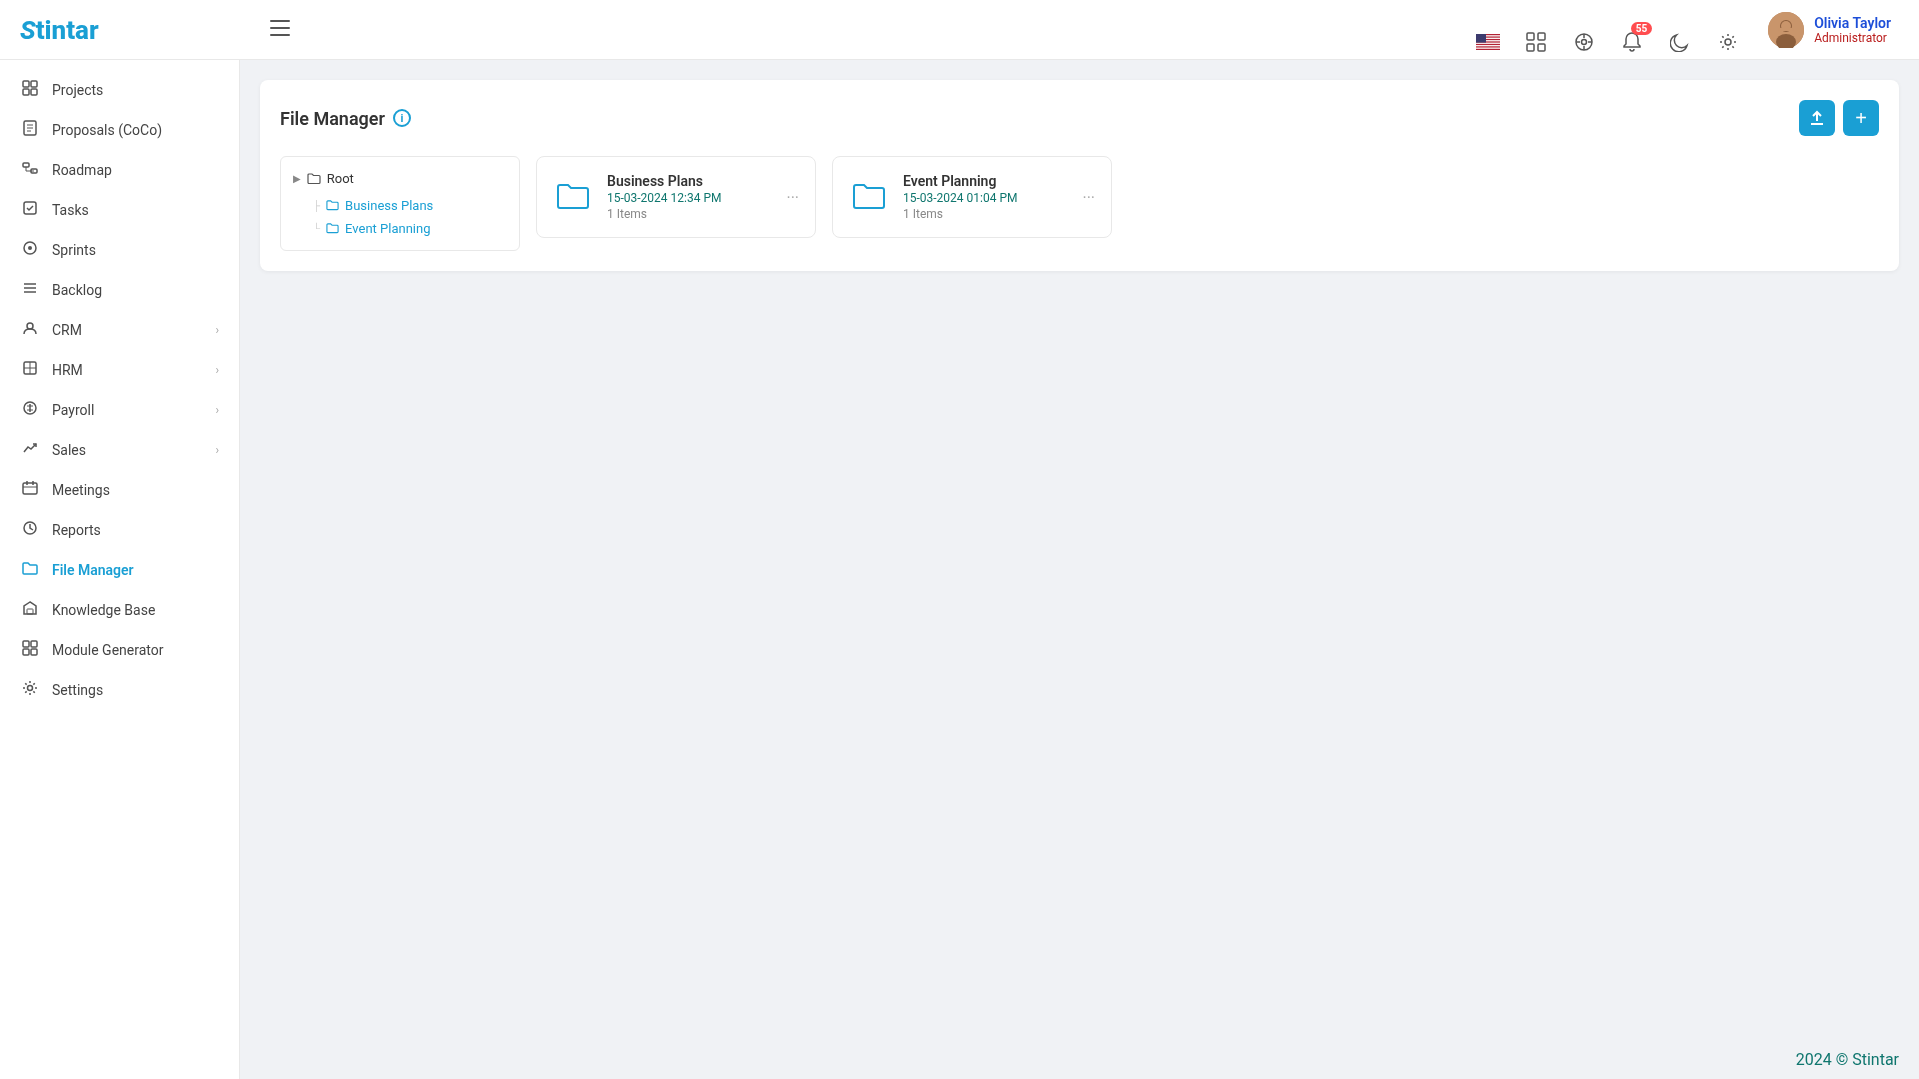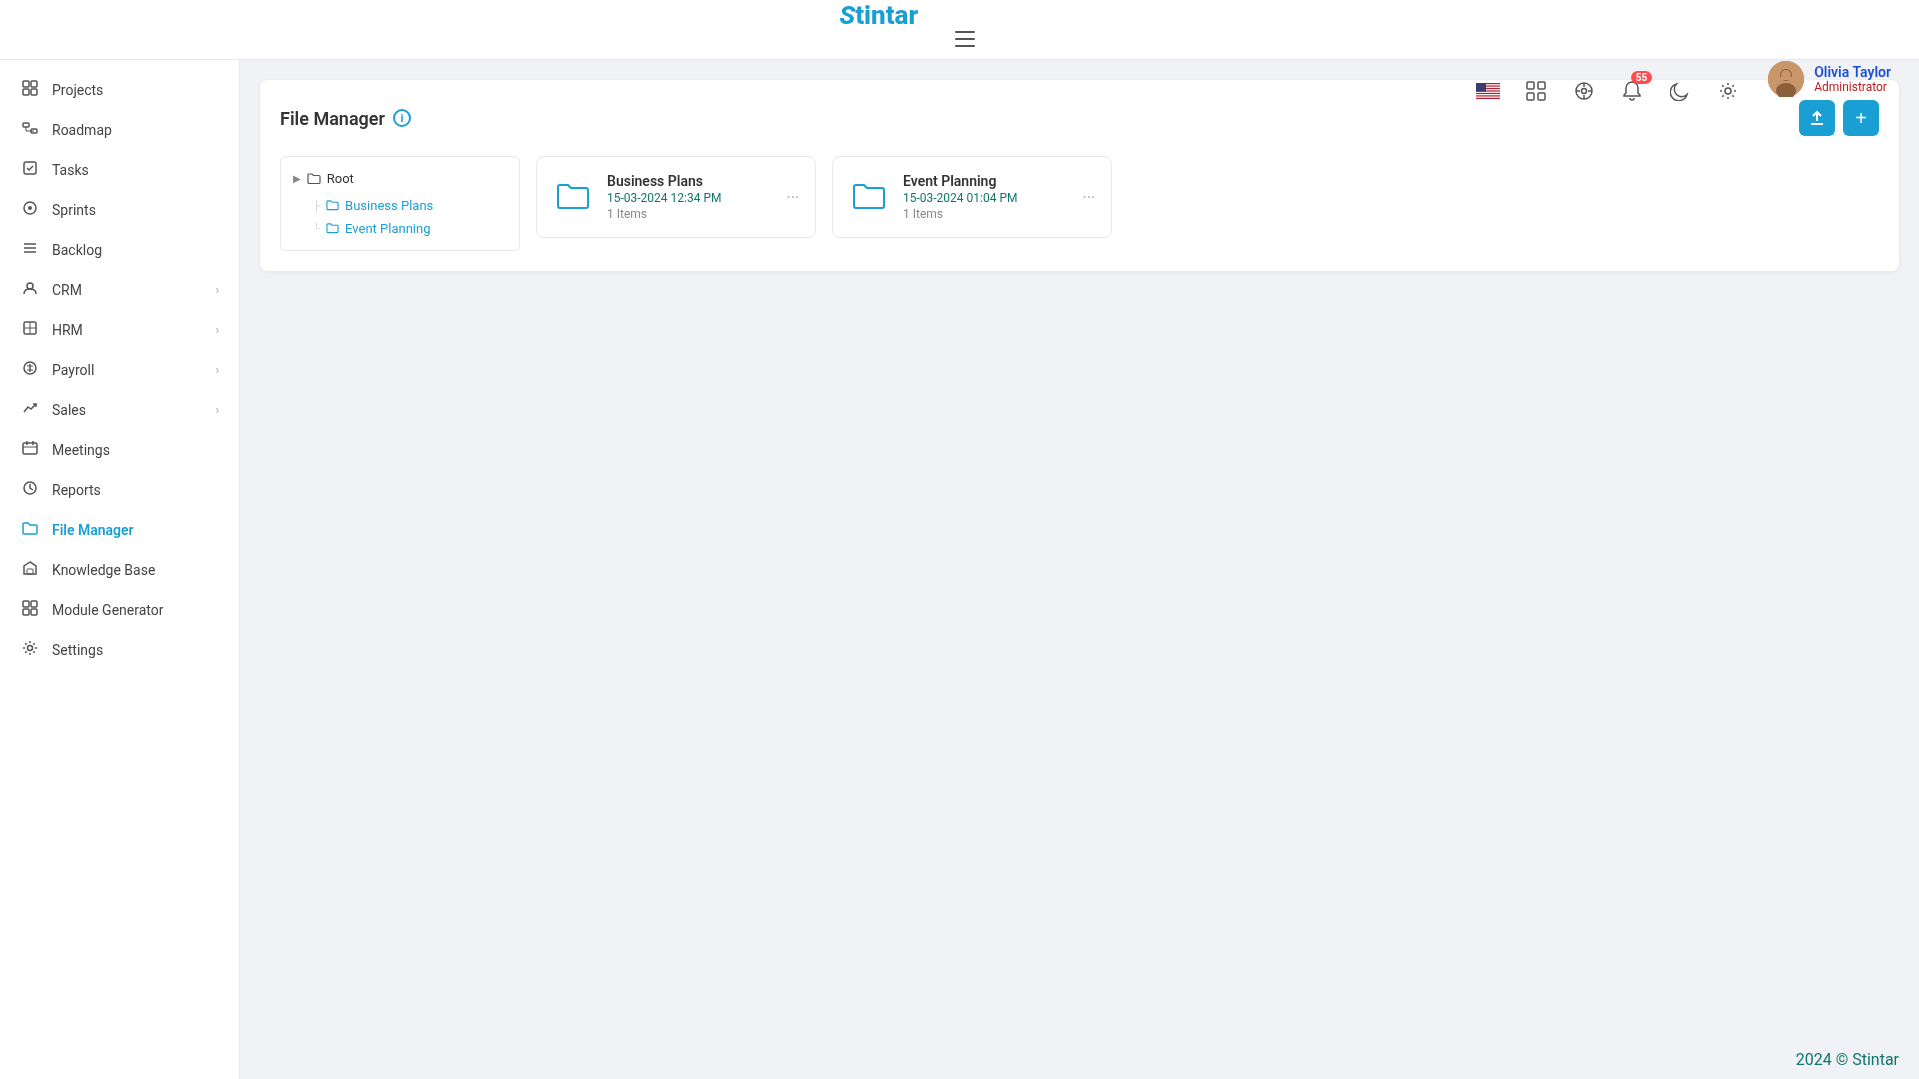--- a/index.html
+++ b/index.html
@@ -9,21 +9,20 @@
     .header {
       height: 60px;
       background: #fff;
       display: flex;
       align-items: center;
       padding: 0 20px;
       border-bottom: 1px solid #e8e8e8;
       position: fixed;
       top: 0; left: 0; right: 0;
       z-index: 100;
-      flex-direction: column;
     }
     .logo {
       width: 240px;
       display: flex;
       align-items: center;
     }
     .logo-text {
       font-size: 26px;
       font-weight: 700;
       color: #1a9fd4;
@@ -404,20 +403,31 @@
         <svg width="16" height="16" viewBox="0 0 16 16" fill="none">
             <rect x="1" y="1" width="6" height="6" rx="1" stroke="#555" stroke-width="1.5"></rect>
             <rect x="9" y="1" width="6" height="6" rx="1" stroke="#555" stroke-width="1.5"></rect>
             <rect x="1" y="9" width="6" height="6" rx="1" stroke="#555" stroke-width="1.5"></rect>
             <rect x="9" y="9" width="6" height="6" rx="1" stroke="#555" stroke-width="1.5"></rect>
           </svg>
       </span>
       <span>Projects</span>
     </div>
 
+    <div class="sidebar-item">
+      <span class="sidebar-icon">
+        <svg width="16" height="16" viewBox="0 0 16 16" fill="none">
+            <rect x="2" y="1" width="12" height="14" rx="1.5" stroke="#555" stroke-width="1.5"></rect>
+            <line x1="5" y1="5" x2="11" y2="5" stroke="#555" stroke-width="1"></line>
+            <line x1="5" y1="8" x2="11" y2="8" stroke="#555" stroke-width="1"></line>
+            <line x1="5" y1="11" x2="9" y2="11" stroke="#555" stroke-width="1"></line>
+          </svg>
+      </span>
+      <span>Proposals (CoCo)</span>
+    </div>
 
     <div class="sidebar-item">
       <span class="sidebar-icon">
         <svg width="16" height="16" viewBox="0 0 16 16" fill="none">
             <rect x="1" y="3" width="6" height="4" rx="1" stroke="#555" stroke-width="1.5"></rect>
             <rect x="9" y="9" width="6" height="4" rx="1" stroke="#555" stroke-width="1.5"></rect>
             <line x1="4" y1="7" x2="4" y2="11" stroke="#555" stroke-width="1"></line>
             <line x1="4" y1="11" x2="12" y2="11" stroke="#555" stroke-width="1"></line>
           </svg>
       </span>

